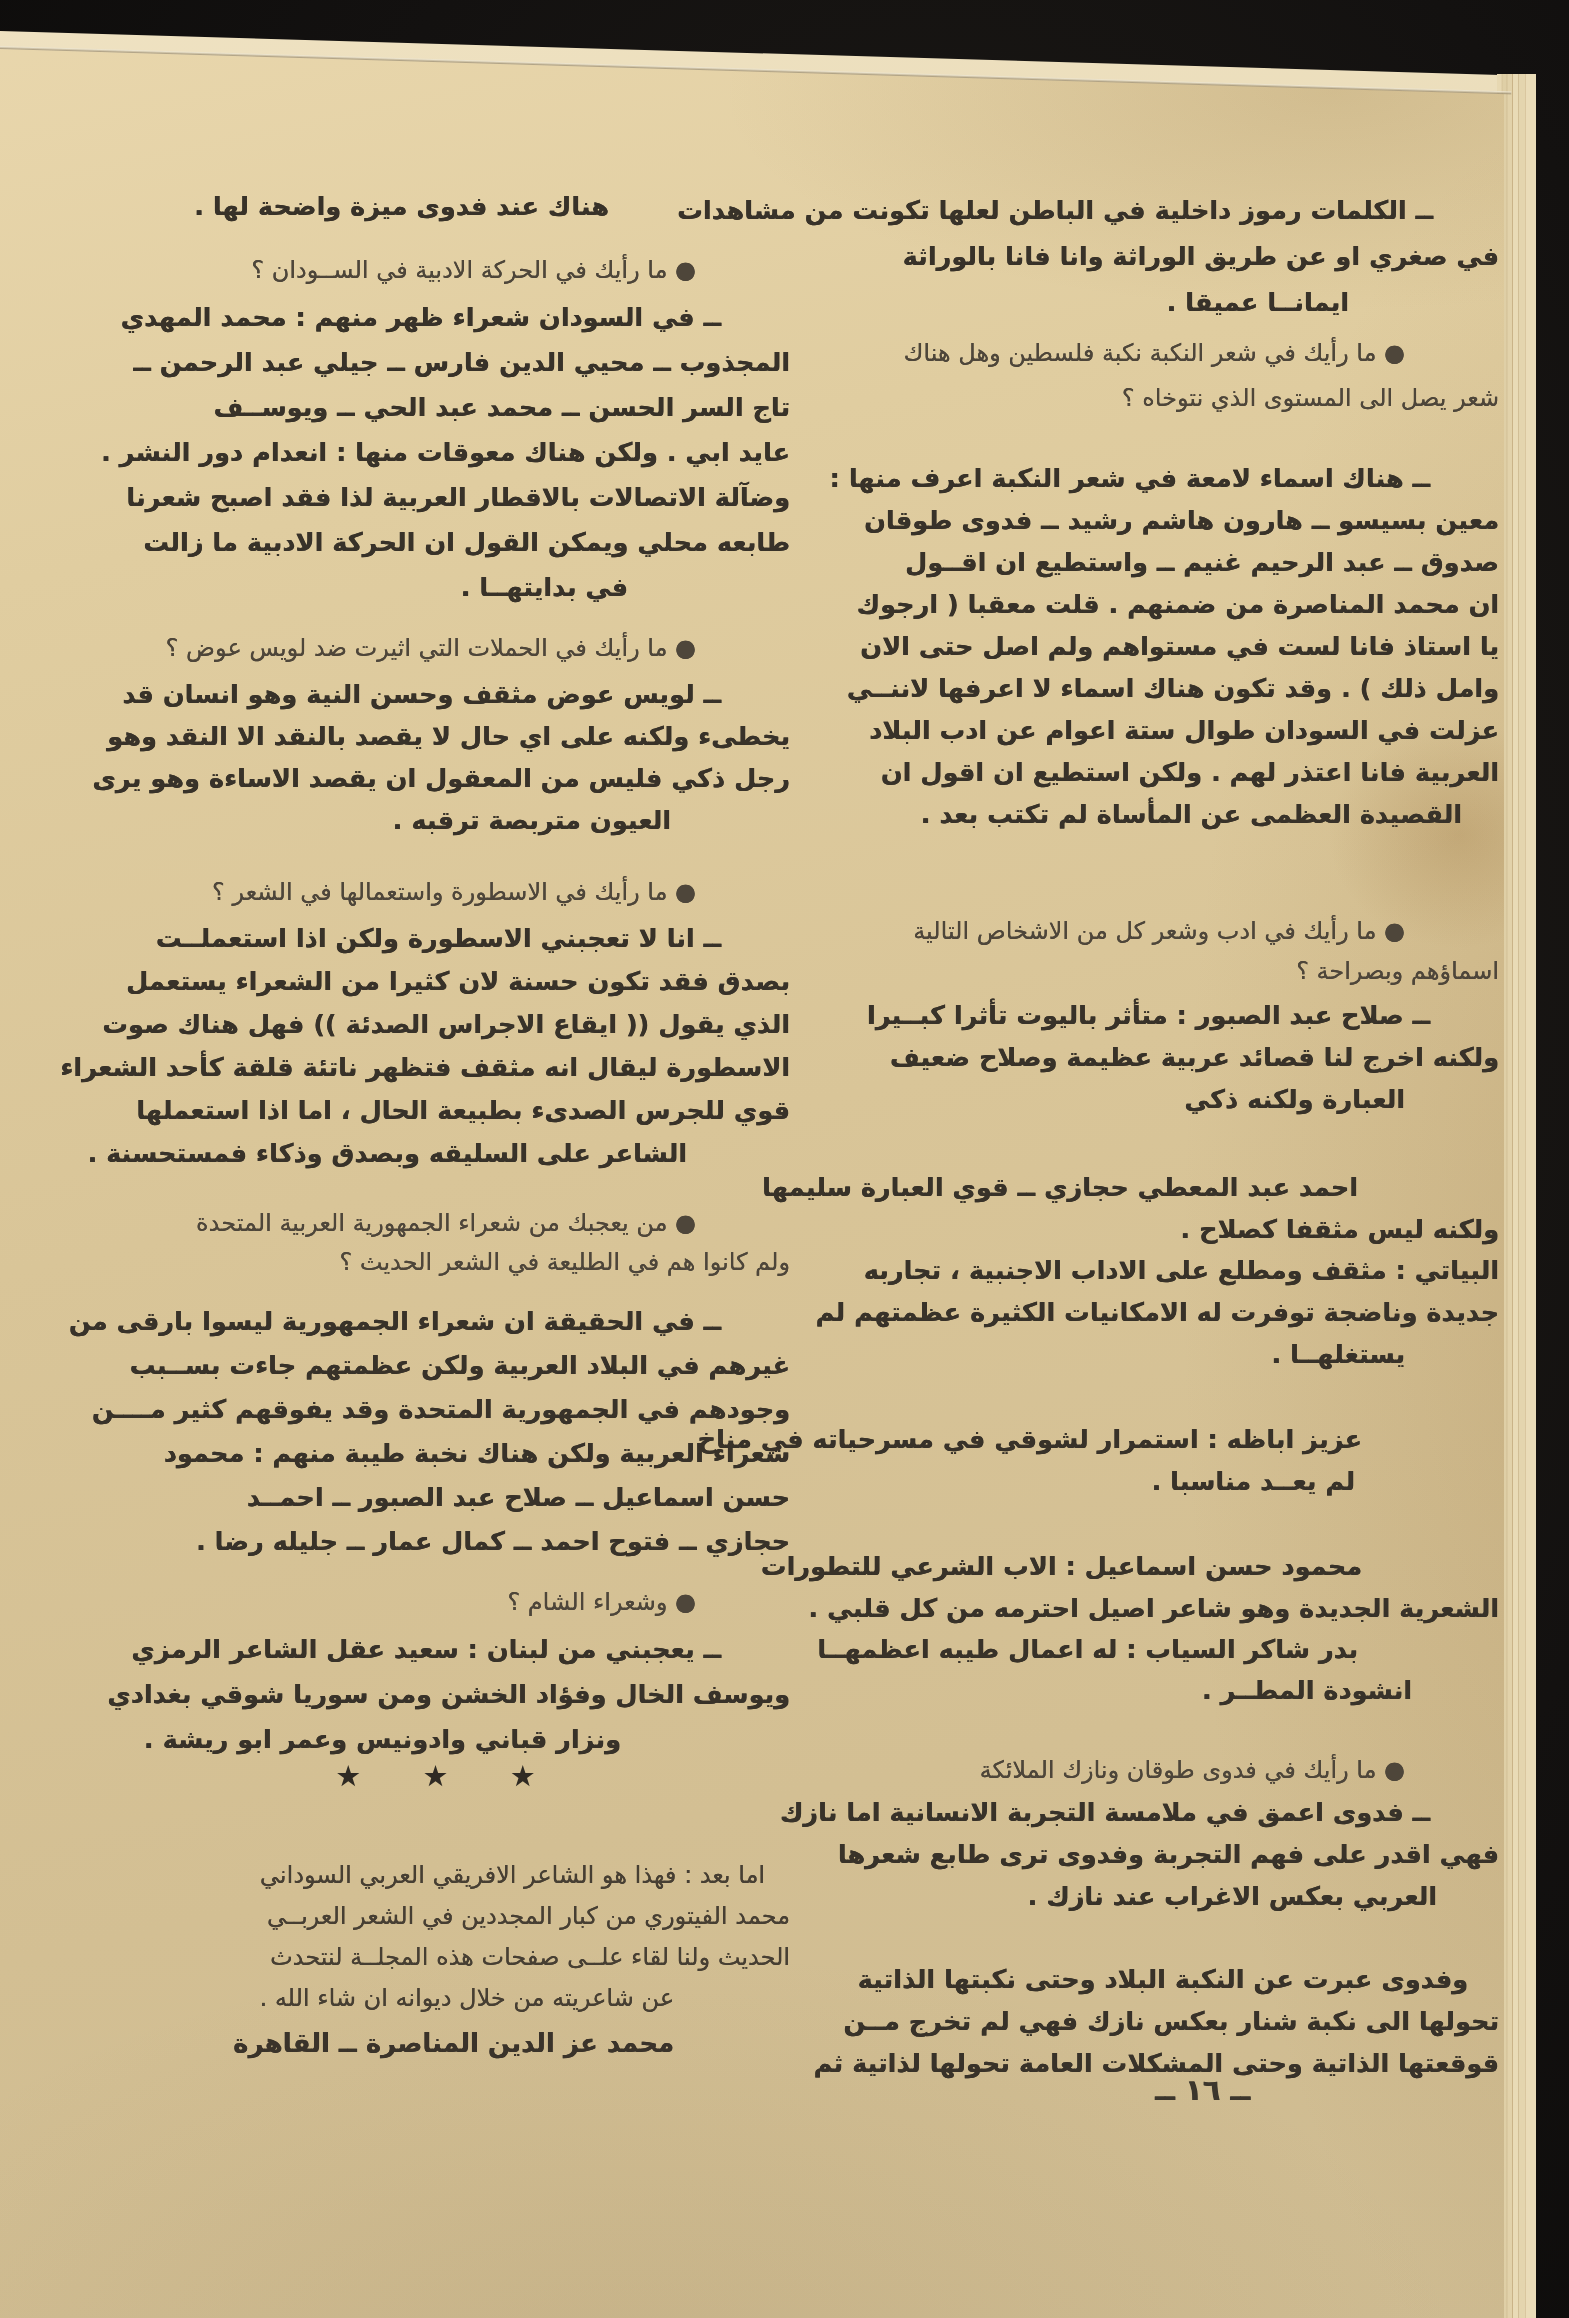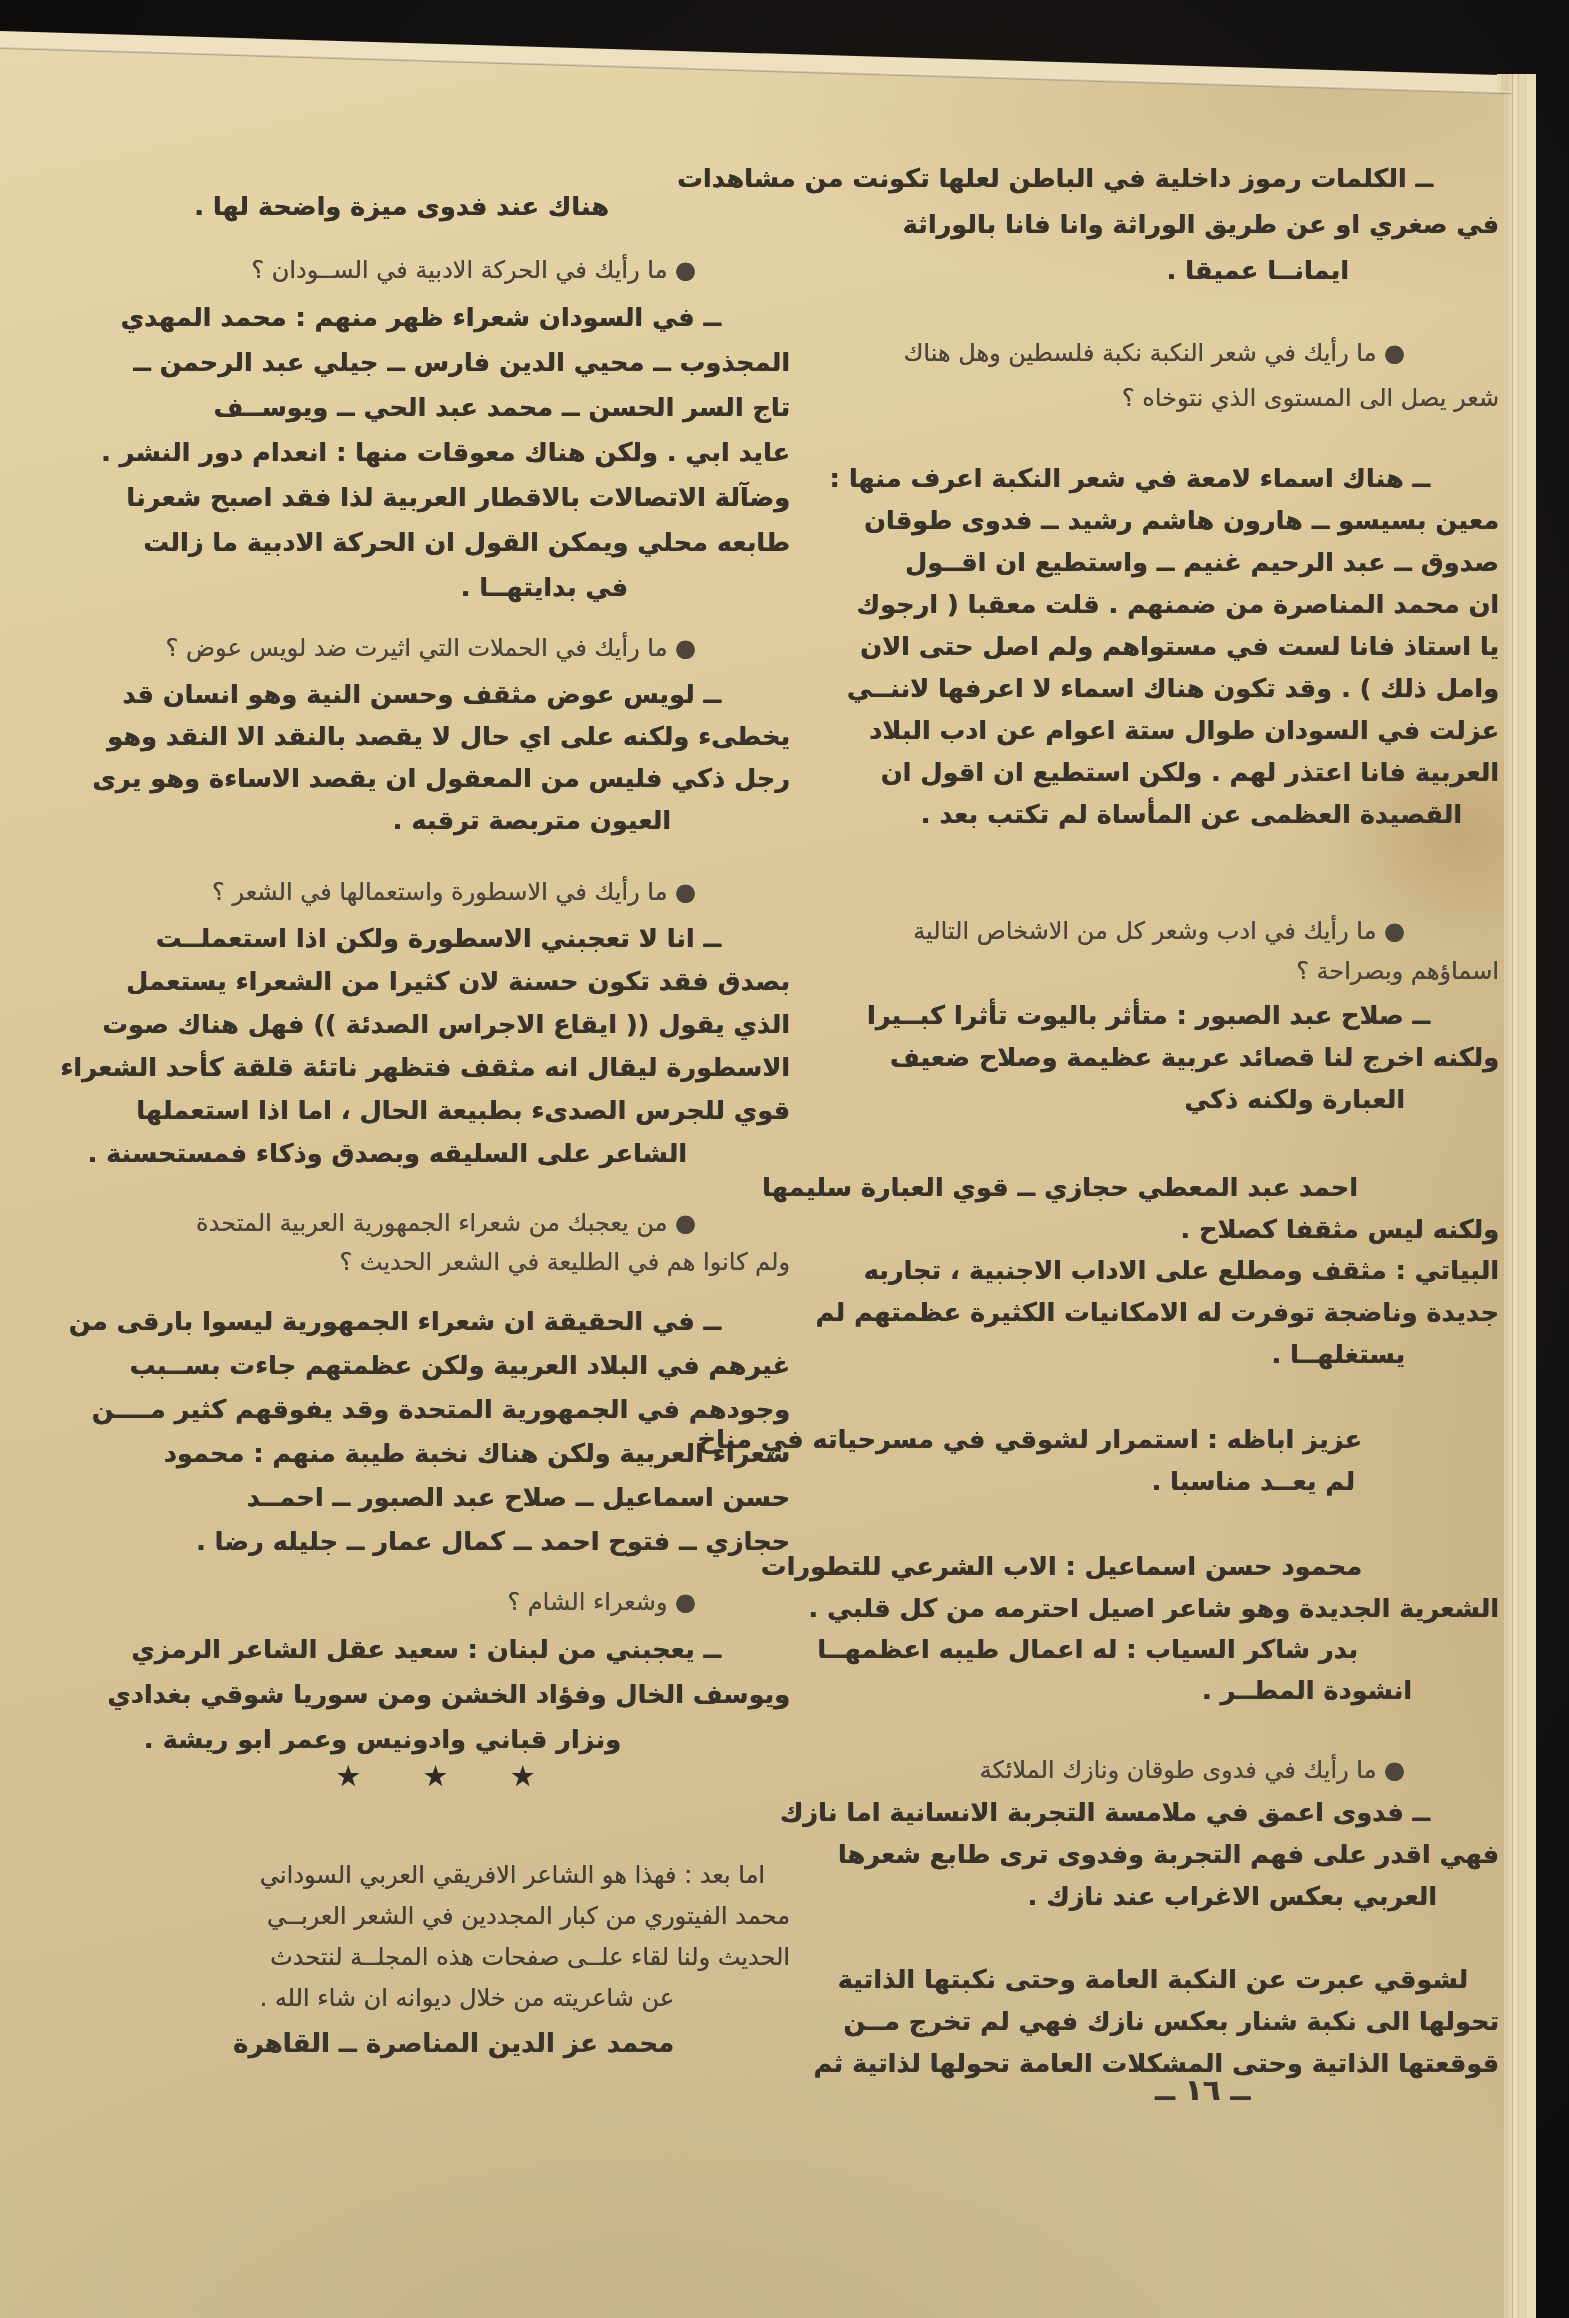--- a/index.html
+++ b/index.html
@@ -61,21 +61,21 @@
 <body>
 
 <div class="scan"></div>
 <div class="page-under"></div>
 <div class="page-stack"></div>
 <div class="page-main"></div>
 <div class="crease"></div>
 <div class="page-shade"></div>
 
 <div class="blk rc ans" style="top:155px;line-height:46px;">
-  <div class="ln" style="padding-right:66px;">ــ الكلمات رموز داخلية في الباطن لعلها تكونت من مشاهدات</div>
+  <div class="ln" style="padding-right:66px;margin-top:32px;">ــ الكلمات رموز داخلية في الباطن لعلها تكونت من مشاهدات</div>
   <div class="ln">في صغري او عن طريق الوراثة وانا فانا بالوراثة</div>
   <div class="ln" style="padding-right:150px;">ايمانــا عميقا .</div>
 </div>
 
 <div class="blk rc qst" style="top:331px;line-height:45px;">
   <div class="ln" style="padding-right:94px;">● ما رأيك في شعر النكبة نكبة فلسطين وهل هناك</div>
   <div class="ln">شعر يصل الى المستوى الذي نتوخاه ؟</div>
 </div>
 
 <div class="blk rc ans" style="top:457px;line-height:42px;">
@@ -131,21 +131,21 @@
   <div class="ln" style="padding-right:94px;">● ما رأيك في فدوى طوقان ونازك الملائكة</div>
 </div>
 
 <div class="blk rc ans" style="top:1791px;line-height:42px;">
   <div class="ln" style="padding-right:69px;">ــ فدوى اعمق في ملامسة التجربة الانسانية اما نازك</div>
   <div class="ln">فهي اقدر على فهم التجربة وفدوى ترى طابع شعرها</div>
   <div class="ln" style="padding-right:62px;">العربي بعكس الاغراب عند نازك .</div>
 </div>
 
 <div class="blk rc ans" style="top:1958px;line-height:42px;">
-  <div class="ln" style="padding-right:31px;">لشوقي عبرت عن النكبة العامة وحتى نكبتها الذاتية</div>
+  <div class="ln" style="padding-right:31px;">وفدوى عبرت عن النكبة البلاد وحتى نكبتها الذاتية</div>
   <div class="ln">تحولها الى نكبة شنار بعكس نازك فهي لم تخرج مــن</div>
   <div class="ln">قوقعتها الذاتية وحتى المشكلات العامة تحولها لذاتية ثم</div>
 </div>
 
 <div class="blk pageno" style="top:2073px;left:1065px;width:275px;">ــ ١٦ ــ</div>
 
 <div class="blk lc ans" style="top:186px;line-height:41px;">
   <div class="ln" style="padding-right:181px;">هناك عند فدوى ميزة واضحة لها .</div>
 </div>
 

